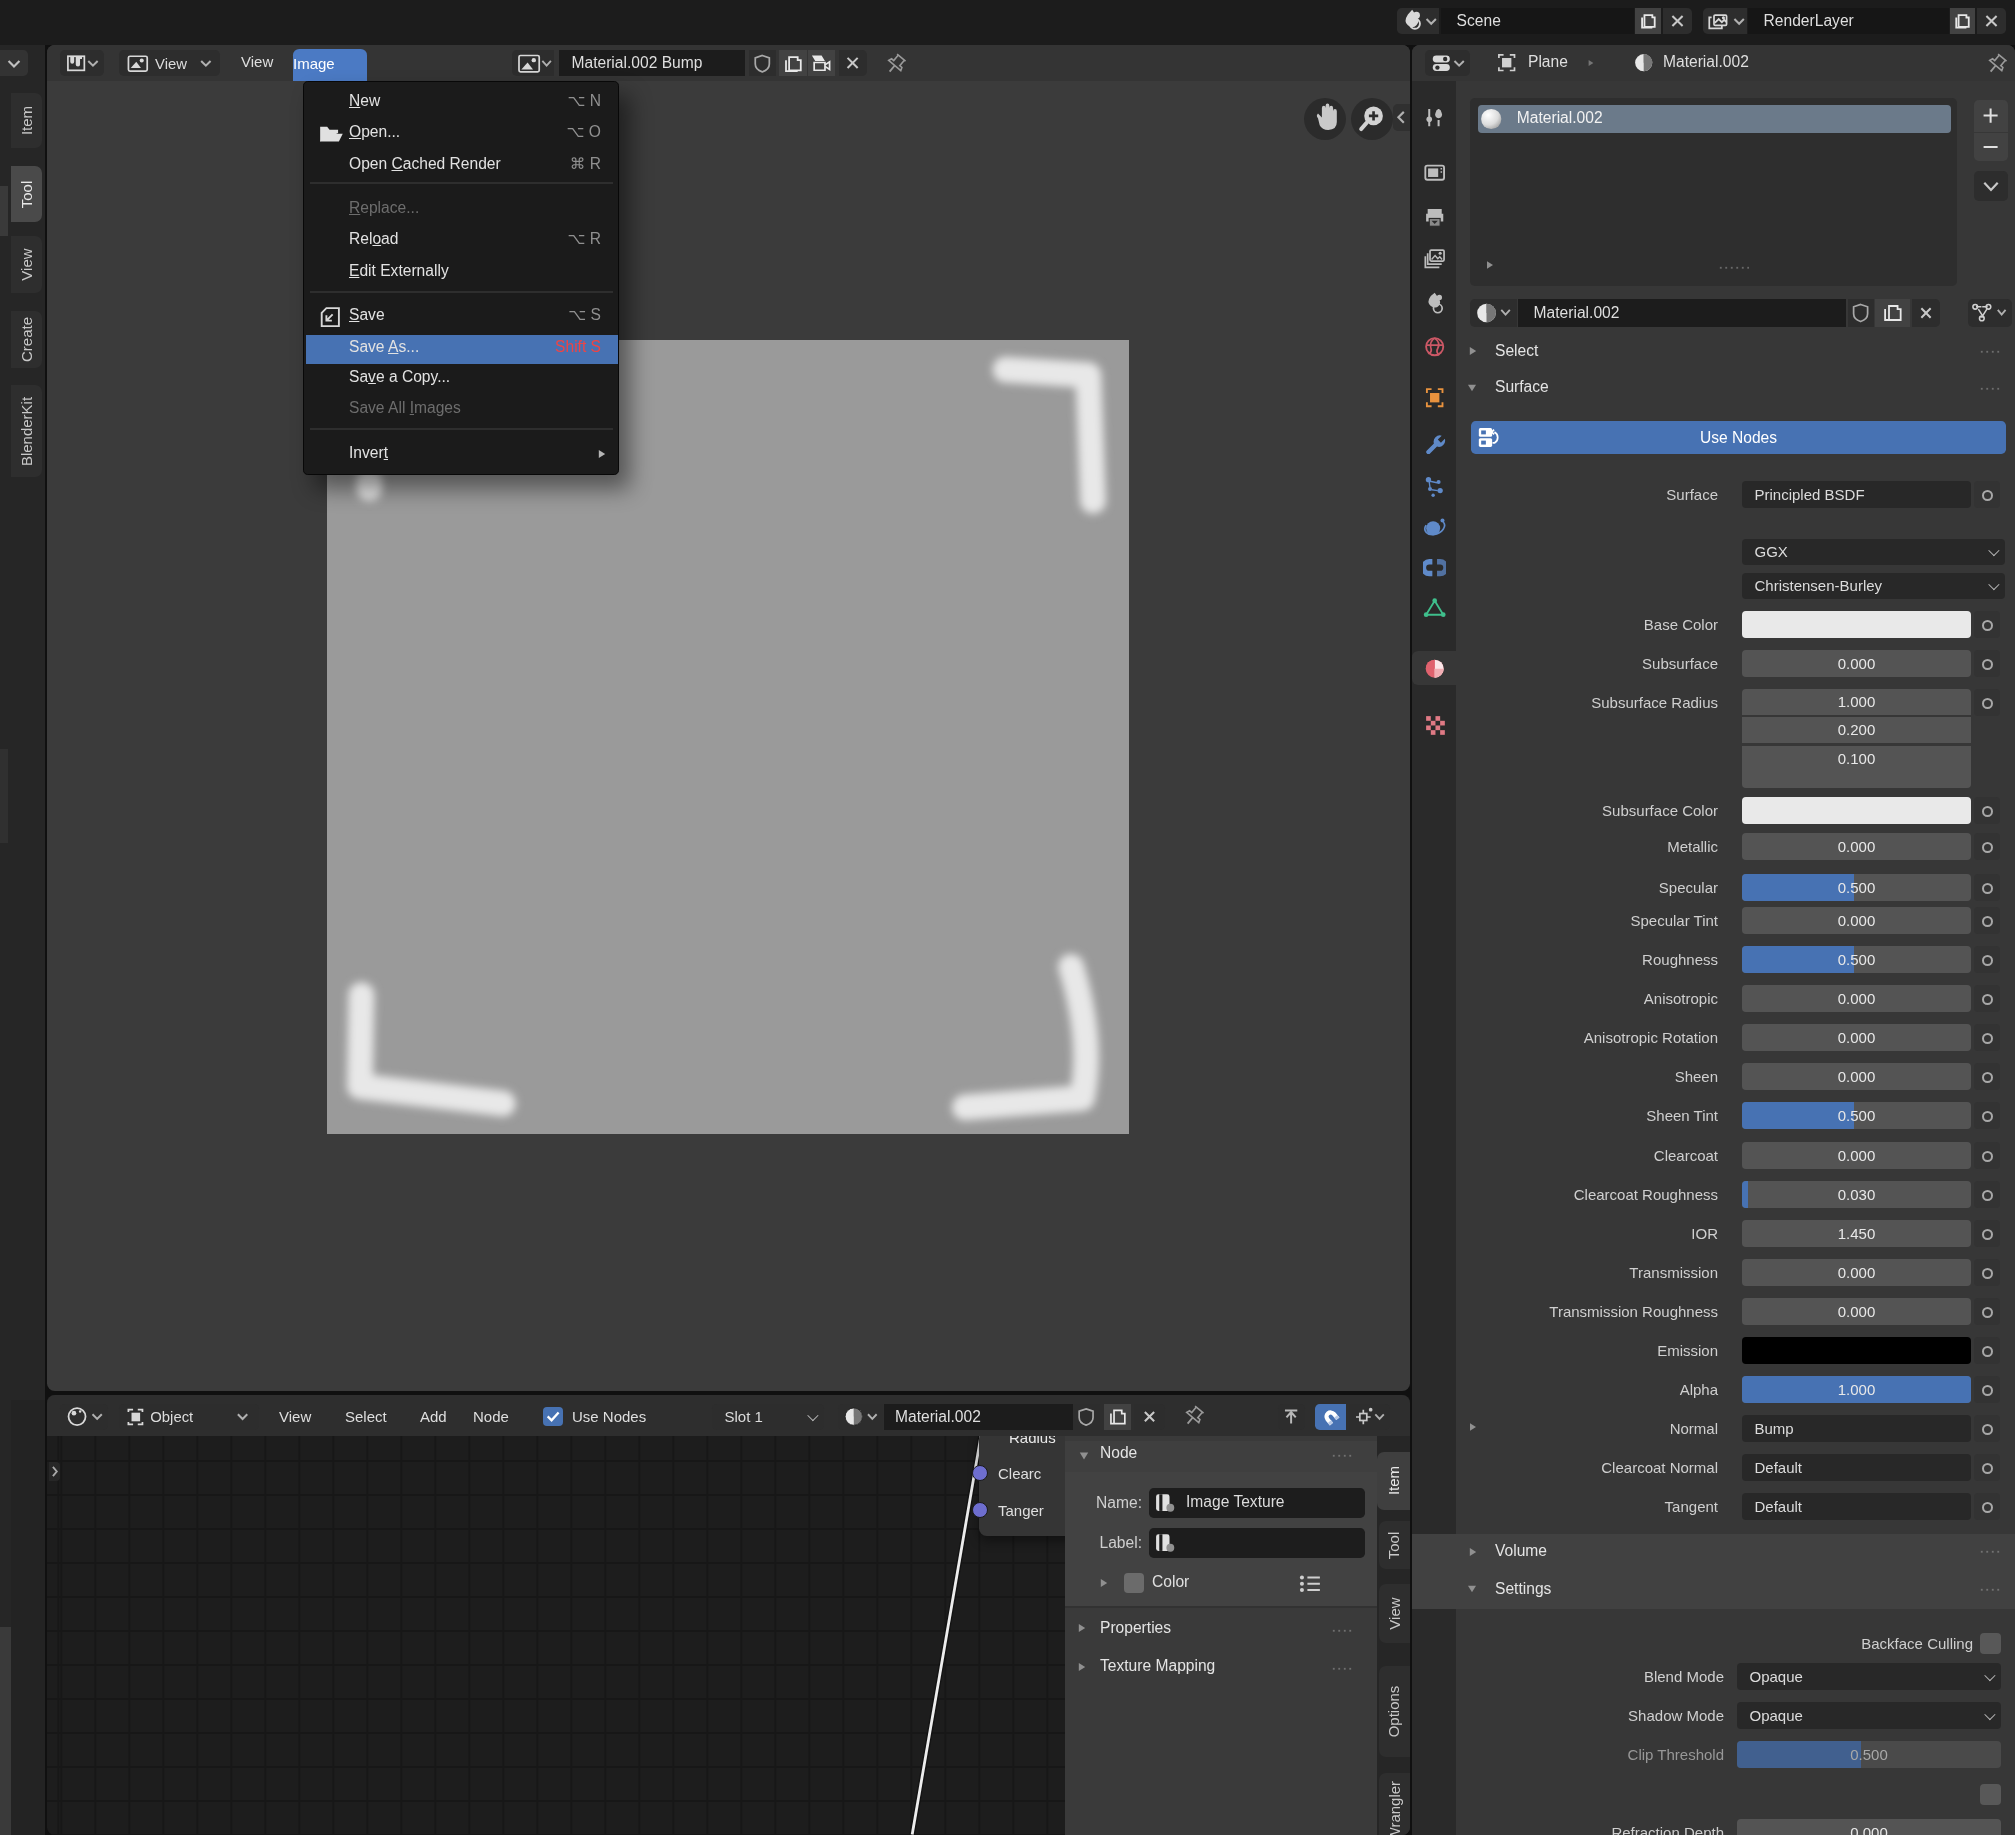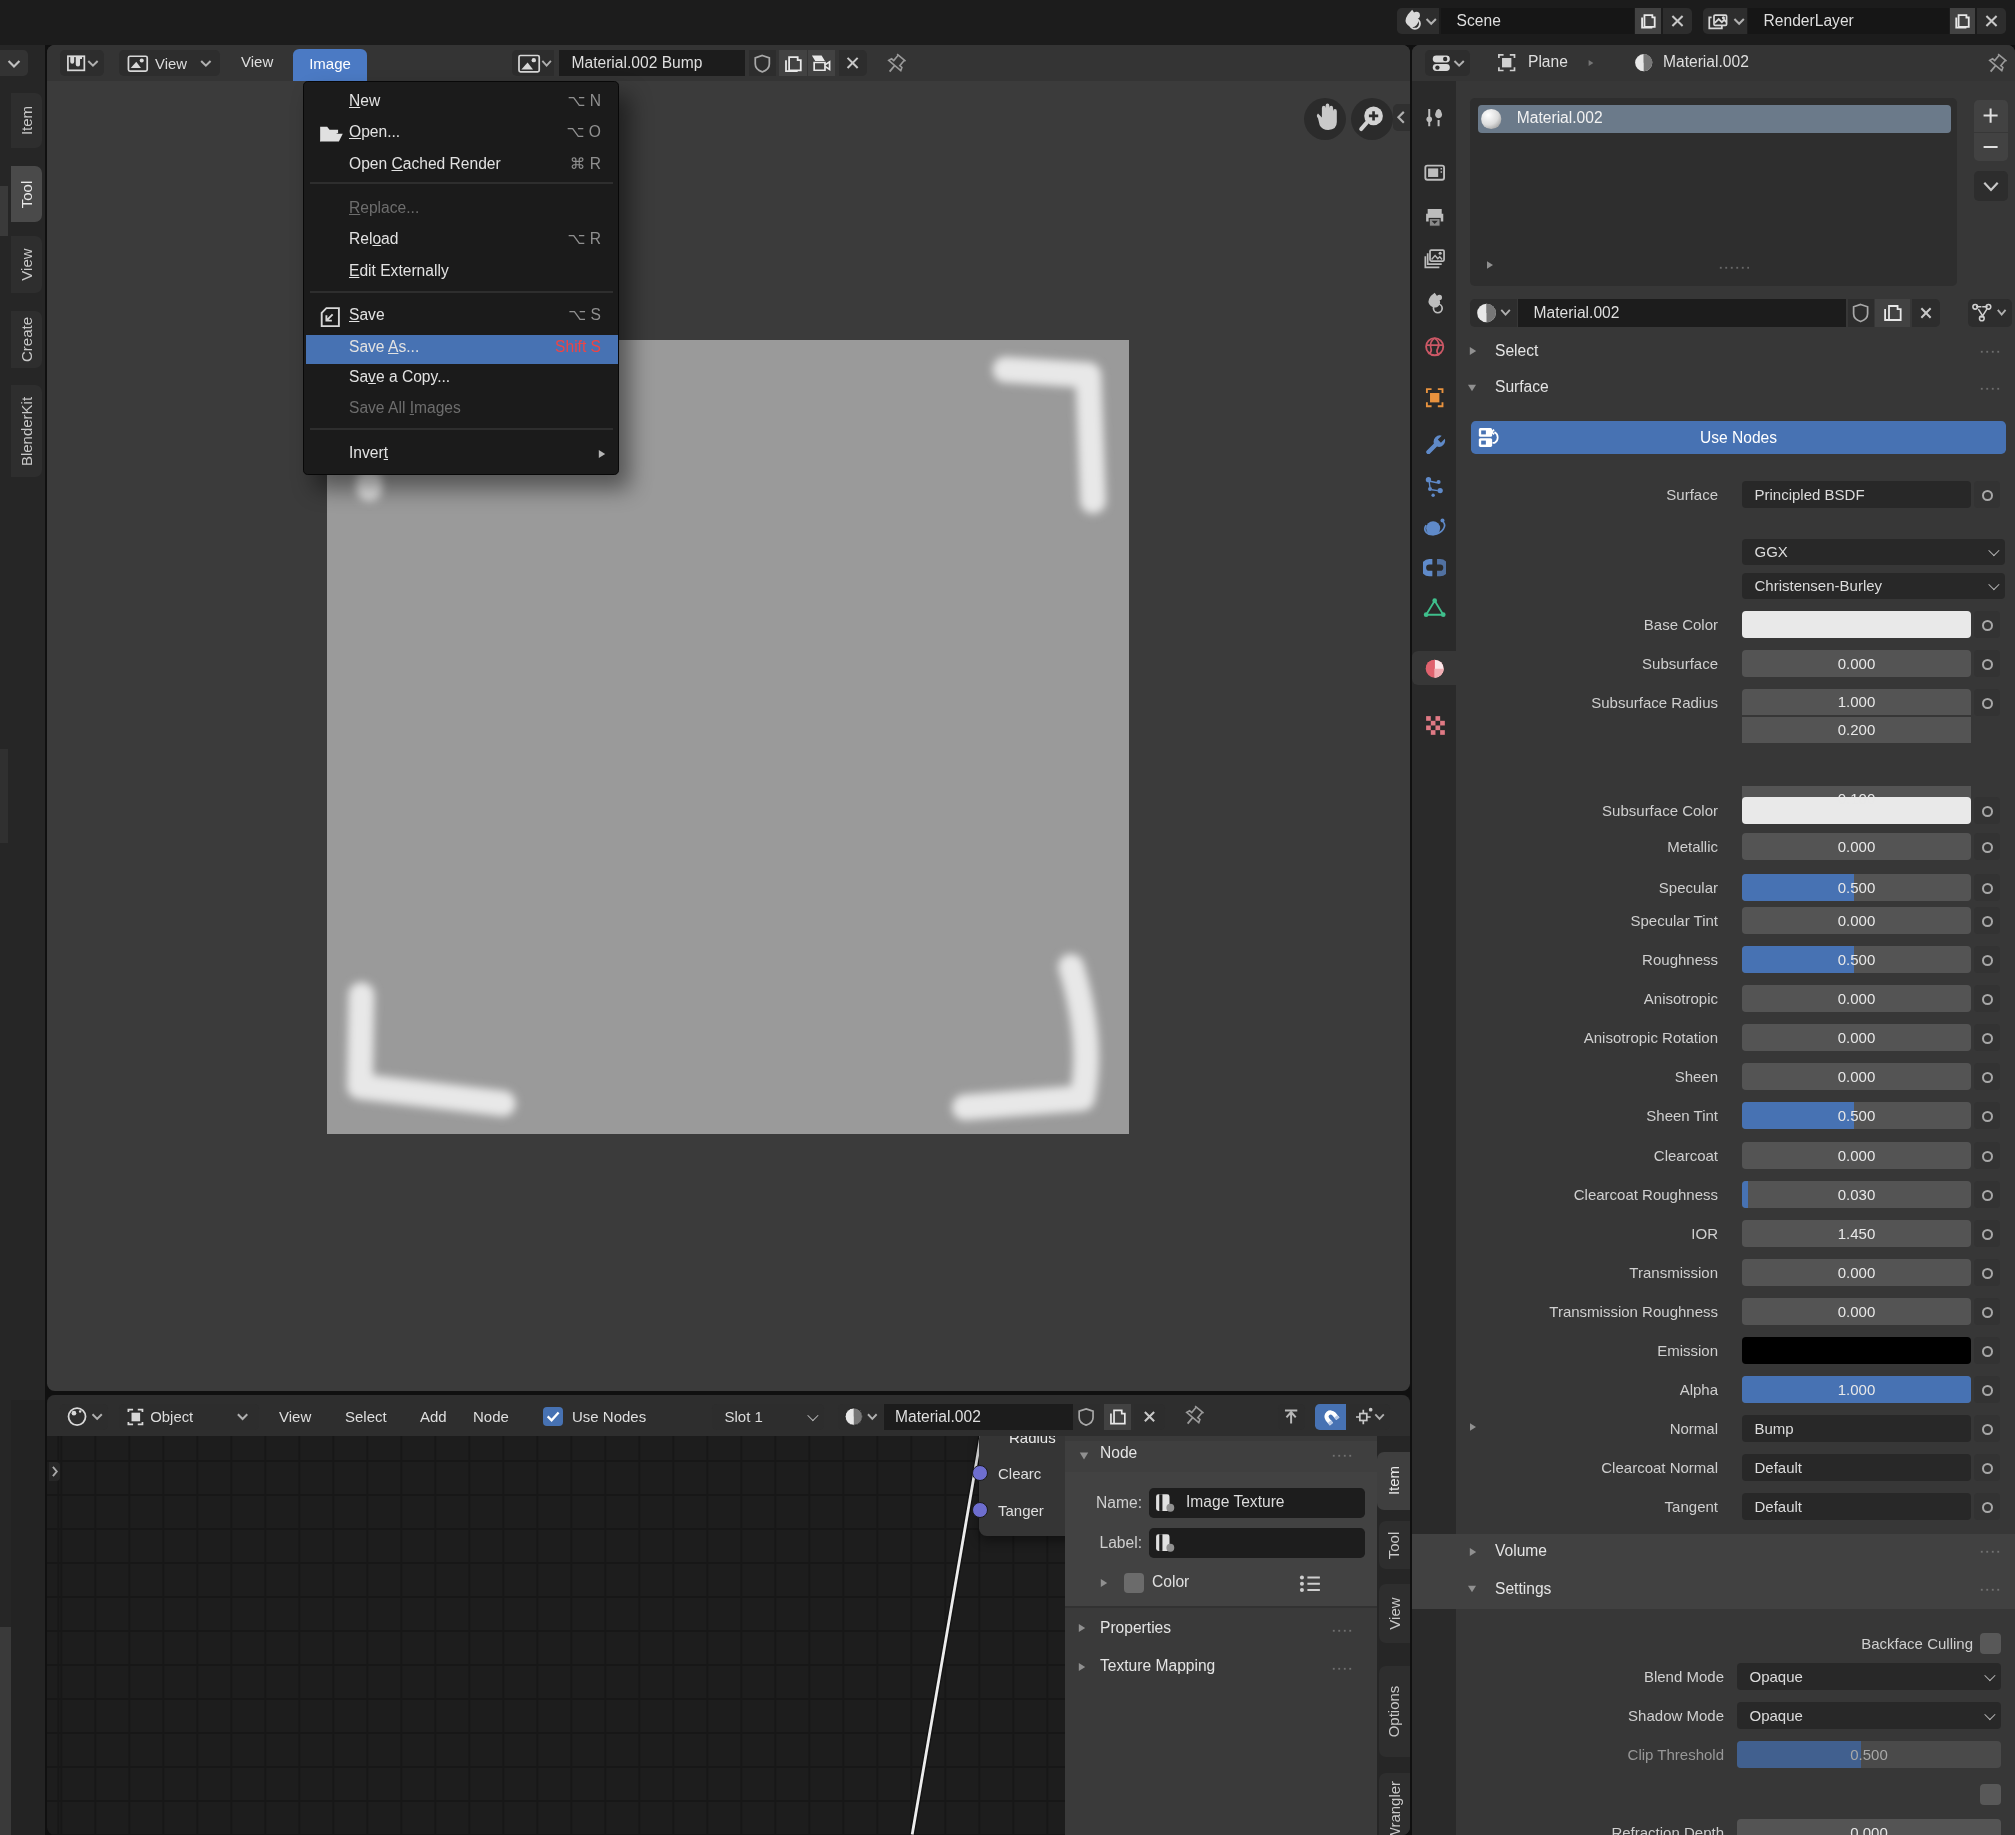--- a/index.html
+++ b/index.html
@@ -113,21 +113,21 @@
     <div class="a" style="left:72px;top:4.7px;width:101px;height:26.6px;background:#2d2d2d;border-radius:4.7px">
       <svg width="101" height="26.6" viewBox="0 0 129 34">
           <rect x="12" y="8" width="24" height="19" rx="2" fill="none" stroke="#d8d8d8" stroke-width="2.2"></rect>
           <circle cx="29" cy="13.5" r="2.6" fill="#d8d8d8"></circle>
           <path d="M15 23 l7-8 l6 8 z" fill="#d8d8d8"></path>
           <text x="46" y="24" fill="#dcdcdc" font-size="19" font-family="Liberation Sans">View</text>
           <path d="M105 14 l6 6 l6 -6" stroke="#b0b0b0" stroke-width="2.6" fill="none"></path>
         </svg>
     </div>
     <div class="a txt" style="left:194px;top:7.8px">View</div>
-    <div class="a" style="left:246px;top:3.9px;width:74px;height:32px;background:#4b7ac4;border-radius:6.2px 6.2px 0 0;color:#fff;font-size:15px;text-align:center;line-height:30px">Image</div>
+    <div class="a" style="left:246px;top:3.9px;width:74px;height:32px;background:#4b7ac4;border-radius:6.2px 6.2px 0 0;color:#fff;font-size:15px;text-align:left;line-height:30px">Image</div>
 
     <div class="a" style="left:465px;top:4.7px;width:42px;height:26.6px;background:#2d2d2d;border-radius:4.7px 0 0 4.7px">
       <svg width="42" height="26.6" viewBox="0 0 54 34">
           <rect x="9" y="7" width="26" height="21" rx="2" fill="none" stroke="#d8d8d8" stroke-width="2.2"></rect>
           <circle cx="28" cy="13" r="2.8" fill="#d8d8d8"></circle>
           <path d="M12 25 l8-9 l7 9 z" fill="#d8d8d8"></path>
           <path d="M39 14 l5.5 6 l5.5 -6" stroke="#b0b0b0" stroke-width="2.4" fill="none"></path>
         </svg>
     </div>
     <div class="a txt" style="left:512px;top:4.7px;width:186px;height:26.6px;background:#1c1c1c;line-height:26.6px;padding-left:12.5px;font-size:15.6px">Material.002 Bump</div>
@@ -632,21 +632,21 @@
   <div class="a ddk" style="left:330px;top:528px;width:263px;height:26px;line-height:26px">Christensen-Burley<div class="chev"></div></div>
   <div class="plbl" style="top:566px">Base Color</div>
   <div class="pw" style="top:566px;background:#e9e9e9;border-radius:3.9px"></div>
     <div class="dot" style="left:562px;top:566px"></div>
   <div class="plbl" style="top:605px">Subsurface</div>
   <div class="pw num" style="top:605px"><span>0.000</span></div>
     <div class="dot" style="left:562px;top:605px"></div>
   <div class="plbl" style="top:644px">Subsurface Radius</div>
   <div class="pw num" style="top:644px;height:26px;line-height:26px;border-radius:3.9px 3.9px 0 0"><span>1.000</span></div>
   <div class="pw num" style="top:672px;height:26px;line-height:26px;border-radius:0"><span>0.200</span></div>
-  <div class="pw num" style="top:741px;height:28px;line-height:26px;border-radius:0 0 3.9px 3.9px"><span>0.100</span></div>
+  <div class="pw num" style="top:701px;height:42px;line-height:26px;border-radius:0 0 3.9px 3.9px"><span>0.100</span></div>
   <div class="dot" style="left:562px;top:644px"></div>
   <div class="plbl" style="top:752px">Subsurface Color</div>
   <div class="pw" style="top:752px;background:#e9e9e9;border-radius:3.9px"></div>
     <div class="dot" style="left:562px;top:752px"></div>
   <div class="plbl" style="top:788px">Metallic</div>
   <div class="pw num" style="top:788px"><span>0.000</span></div>
     <div class="dot" style="left:562px;top:788px"></div>
   <div class="plbl" style="top:829px">Specular</div>
   <div class="pw num" style="top:829px"><div class="fill" style="width:49%"></div><span>0.500</span></div>
     <div class="dot" style="left:562px;top:829px"></div>

